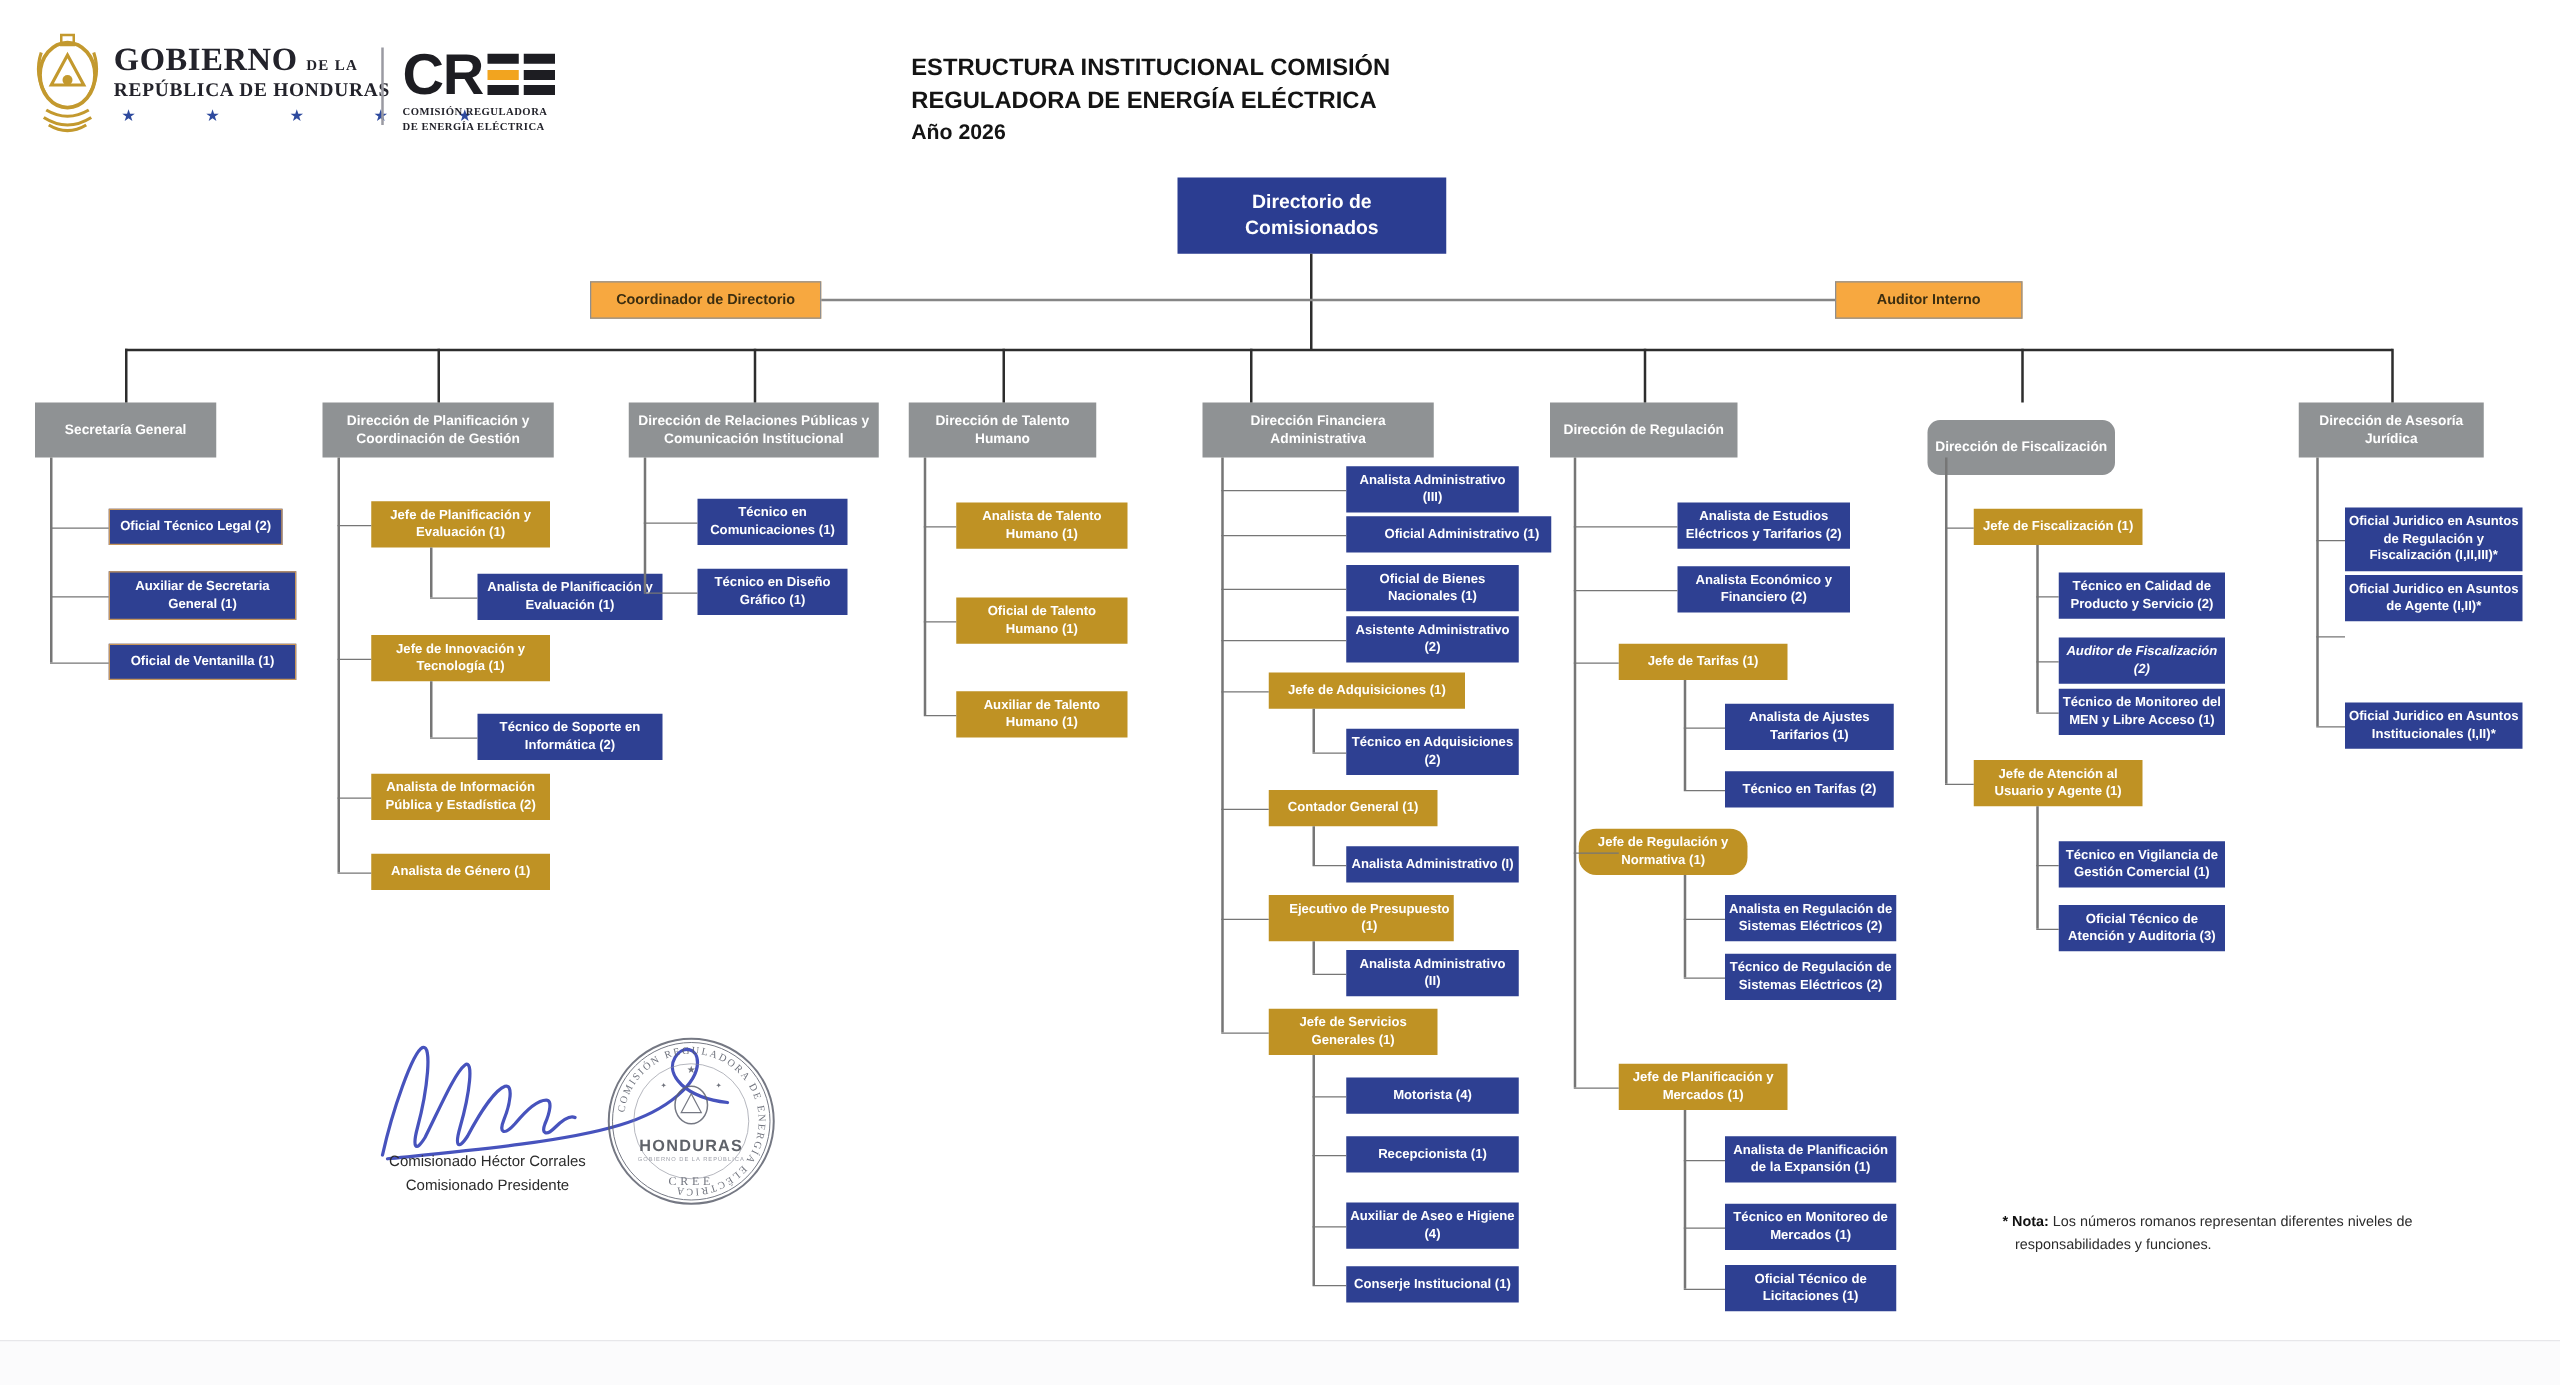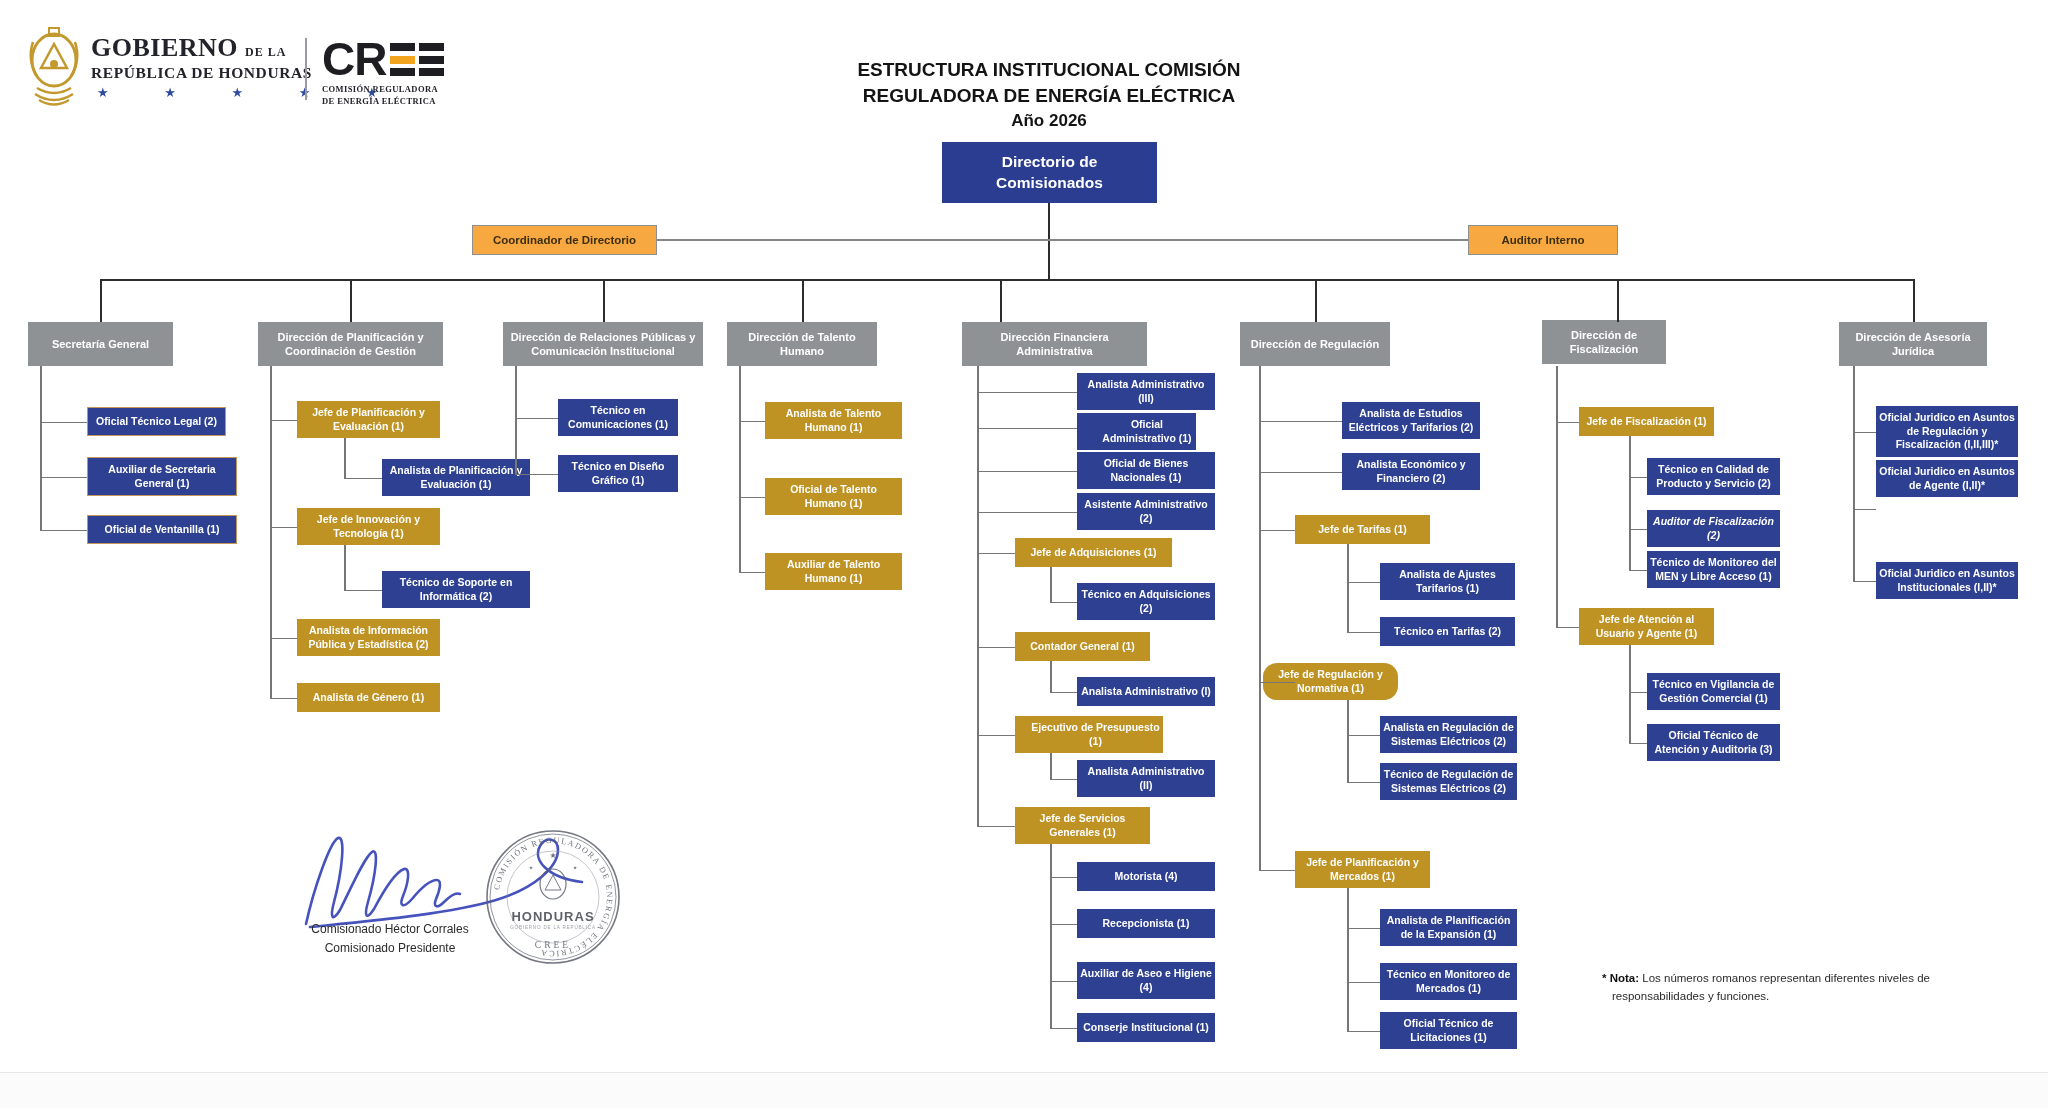--- a/index.html
+++ b/index.html
@@ -14,22 +14,22 @@
   #gob-line2{font-family:"Liberation Serif",serif;font-weight:bold;font-size:15.5px;letter-spacing:.6px;margin-top:1px;}
   #stars{color:#2e4a9e;font-size:13px;letter-spacing:26px;margin-top:3px;padding-left:6px;}
   #logo-div{position:absolute;left:305px;top:38px;width:2px;height:62px;background:#9a9aa2;}
   #cree-logo{position:absolute;left:322px;top:40px;}
   #cree-word{display:flex;align-items:center;color:#1d1d22;font-weight:bold;font-size:46px;letter-spacing:-1px;line-height:.85;}
   .e-glyph{display:inline-flex;flex-direction:column;justify-content:space-between;width:25px;height:33px;margin-left:4px;}
   .e-glyph i{display:block;height:8px;background:#1d1d22;}
   .e-glyph i.orange{background:#f2a41f;}
   #cree-sub{font-family:"Liberation Serif",serif;font-weight:bold;font-size:8.5px;color:#23232b;letter-spacing:.4px;margin-top:5px;line-height:1.35;}
   
-  #title{position:absolute;left:699px;top:42px;width:700px;text-align:center;color:#141414;
-         font-weight:bold;font-size:19px;line-height:1.38;margin-top:15px;}
+  #title{position:absolute;left:729px;top:42px;width:700px;color:#141414;
+         font-weight:bold;font-size:19px;line-height:1.38;}
   #title .yr{font-size:17px;}
   
   .node{position:absolute;box-sizing:border-box;display:flex;align-items:center;justify-content:center;
         text-align:center;font-weight:bold;font-size:10.5px;line-height:1.3;color:#fff;
         padding:5px 3px;min-height:29px;}
   .node.blue{background:#2e4092;}
   .node.blue.tan{border:1px solid #c6955a;}
   .node.gold{background:#bf9224;}
   .node.gray-h{background:#8f9294;min-height:44px;font-size:11px;padding:5px 4px;}
   .node.orange{background:#f7a840;color:#3c2e10;border:1px solid #8f8f8f;min-height:30px;font-size:11.5px;}
@@ -121,21 +121,21 @@
       <div class="node gold" id="box-ag" style="left: 297px; top: 683px; width: 143px;">Analista de Género (1)</div>
       <div class="node gray-h" id="box-c3" style="left: 503px; top: 322px; width: 200px;">Dirección de Relaciones Públicas y Comunicación Institucional</div>
       <div class="node blue" id="box-tc" style="left: 558px; top: 399px; width: 120px;">Técnico en Comunicaciones (1)</div>
       <div class="node blue" id="box-tdg" style="left: 558px; top: 455px; width: 120px;">Técnico en Diseño Gráfico (1)</div>
       <div class="node gray-h" id="box-c4" style="left: 727px; top: 322px; width: 150px;">Dirección de Talento Humano</div>
       <div class="node gold" id="box-ath" style="left: 765px; top: 402px; width: 137px;">Analista de Talento Humano (1)</div>
       <div class="node gold" id="box-oth" style="left: 765px; top: 478px; width: 137px;">Oficial de Talento Humano (1)</div>
       <div class="node gold" id="box-auth" style="left: 765px; top: 553px; width: 137px;">Auxiliar de Talento Humano (1)</div>
       <div class="node gray-h" id="box-c5" style="left: 962px; top: 322px; width: 185px;">Dirección Financiera Administrativa</div>
       <div class="node blue" id="box-aa3" style="left: 1077px; top: 373px; width: 138px;">Analista Administrativo (III)</div>
-      <div class="node blue" id="box-oa" style="left: 1077px; top: 413px; width: 119px; padding-left: 24px;">Oficial Administrativo (1)</div>
+      <div class="node blue" id="box-oa" style="left: 1077px; top: 413px; width: 164px; padding-left: 24px;">Oficial Administrativo (1)</div>
       <div class="node blue" id="box-obn" style="left: 1077px; top: 452px; width: 138px;">Oficial de Bienes Nacionales (1)</div>
       <div class="node blue" id="box-asis" style="left: 1077px; top: 493px; width: 138px;">Asistente Administrativo (2)</div>
       <div class="node gold" id="box-jadq" style="left: 1015px; top: 538px; width: 157px;">Jefe de Adquisiciones (1)</div>
       <div class="node blue" id="box-tadq" style="left: 1077px; top: 583px; width: 138px;">Técnico en Adquisiciones (2)</div>
       <div class="node gold" id="box-cg" style="left: 1015px; top: 632px; width: 135px;">Contador General (1)</div>
       <div class="node blue" id="box-aa1" style="left: 1077px; top: 677px; width: 138px;">Analista Administrativo (I)</div>
       <div class="node gold" id="box-ep" style="left: 1015px; top: 716px; width: 148px; padding-left: 16px;">Ejecutivo de Presupuesto (1)</div>
       <div class="node blue" id="box-aa2" style="left: 1077px; top: 760px; width: 138px;">Analista Administrativo (II)</div>
       <div class="node gold" id="box-jsg" style="left: 1015px; top: 807px; width: 135px;">Jefe de Servicios Generales (1)</div>
       <div class="node blue" id="box-mot" style="left: 1077px; top: 862px; width: 138px;">Motorista (4)</div>
@@ -148,21 +148,21 @@
       <div class="node gold" id="box-jt" style="left: 1295px; top: 515px; width: 135px;">Jefe de Tarifas (1)</div>
       <div class="node blue" id="box-aat" style="left: 1380px; top: 563px; width: 135px;">Analista de Ajustes Tarifarios (1)</div>
       <div class="node blue" id="box-tt" style="left: 1380px; top: 617px; width: 135px;">Técnico en Tarifas (2)</div>
       <div class="node gold" id="box-jrn" style="left: 1263px; top: 663px; width: 135px; border-radius: 14px;">Jefe de Regulación y Normativa (1)</div>
       <div class="node blue" id="box-arse" style="left: 1380px; top: 716px; width: 137px;">Analista en Regulación de Sistemas Eléctricos (2)</div>
       <div class="node blue" id="box-trse" style="left: 1380px; top: 763px; width: 137px;">Técnico de Regulación de Sistemas Eléctricos (2)</div>
       <div class="node gold" id="box-jpm" style="left: 1295px; top: 851px; width: 135px;">Jefe de Planificación y Mercados (1)</div>
       <div class="node blue" id="box-apex" style="left: 1380px; top: 909px; width: 137px;">Analista de Planificación de la Expansión (1)</div>
       <div class="node blue" id="box-tmm" style="left: 1380px; top: 963px; width: 137px;">Técnico en Monitoreo de Mercados (1)</div>
       <div class="node blue" id="box-otl2" style="left: 1380px; top: 1012px; width: 137px;">Oficial Técnico de Licitaciones (1)</div>
-      <div class="node gray-h" id="box-c7" style="left: 1542px; top: 320px; width: 124px;">Dirección de Fiscalización</div>
+      <div class="node gray-h" id="box-c7" style="left: 1542px; top: 336px; width: 150px; border-radius: 10px;">Dirección de Fiscalización</div>
       <div class="node gold" id="box-jf" style="left: 1579px; top: 407px; width: 135px;">Jefe de Fiscalización (1)</div>
       <div class="node blue" id="box-tcps" style="left: 1647px; top: 458px; width: 133px;">Técnico en Calidad de Producto y Servicio (2)</div>
       <div class="node blue" id="box-adf" style="left: 1647px; top: 510px; width: 133px; font-style: italic;">Auditor de Fiscalización (2)</div>
       <div class="node blue" id="box-tmmen" style="left: 1647px; top: 551px; width: 133px;">Técnico de Monitoreo del MEN y Libre Acceso (1)</div>
       <div class="node gold" id="box-jaua" style="left: 1579px; top: 608px; width: 135px;">Jefe de Atención al Usuario y Agente (1)</div>
       <div class="node blue" id="box-tvgc" style="left: 1647px; top: 673px; width: 133px;">Técnico en Vigilancia de Gestión Comercial (1)</div>
       <div class="node blue" id="box-otaa" style="left: 1647px; top: 724px; width: 133px;">Oficial Técnico de Atención y Auditoria (3)</div>
       <div class="node gray-h" id="box-c8" style="left: 1839px; top: 322px; width: 148px;">Dirección de Asesoría Jurídica</div>
       <div class="node blue" id="box-oj1" style="left: 1876px; top: 406px; width: 142px;">Oficial Juridico en Asuntos de Regulación y Fiscalización (I,II,III)*</div>
       <div class="node blue" id="box-oj2" style="left: 1876px; top: 460px; width: 142px;">Oficial Juridico en Asuntos de Agente (I,II)*</div>

